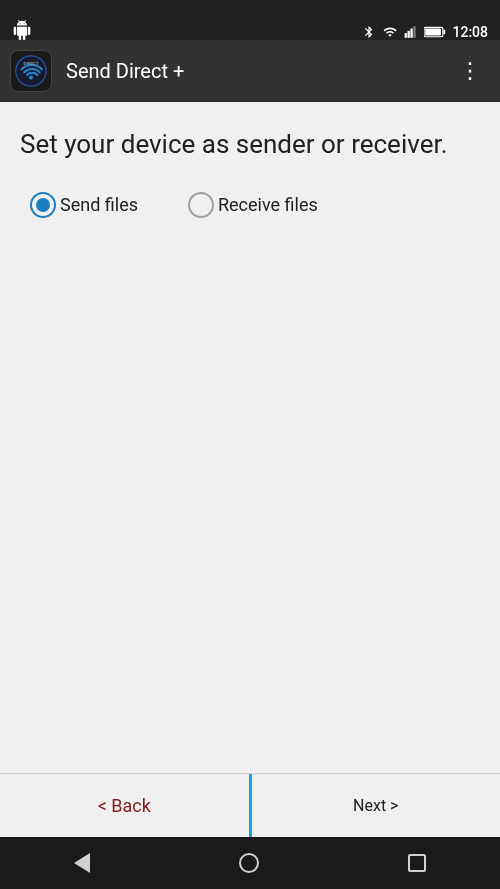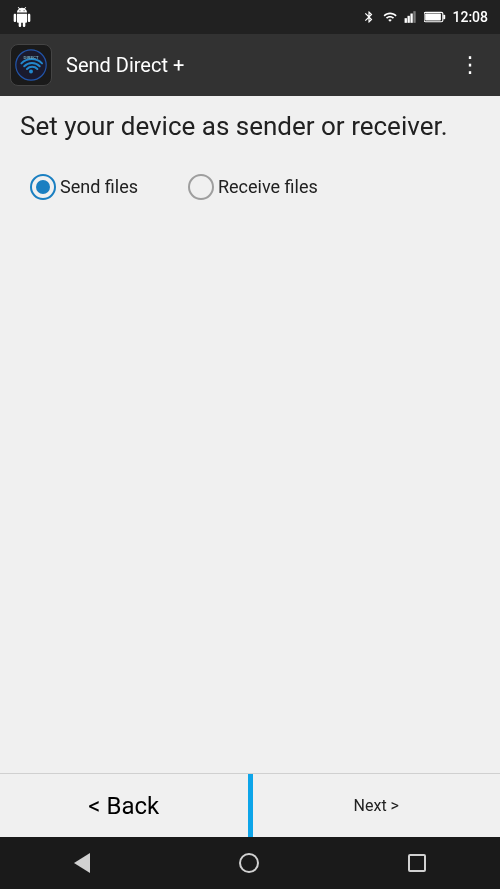--- a/index.html
+++ b/index.html
@@ -14,24 +14,24 @@
       font-family: 'Roboto', Arial, sans-serif;
       background: #f0f0f0;
       display: flex;
       flex-direction: column;
       overflow: hidden;
     }
 
     
     .status-bar {
       width: 100%;
-      height: 34px;
+      height: 40px;
       background: #212121;
       display: flex;
-      align-items: center;
+      align-items: flex-end;
       justify-content: space-between;
       padding: 0 12px;
       flex-shrink: 0;
     }
 
     .status-bar-left {
       display: flex;
       align-items: center;
     }
 
@@ -95,21 +95,21 @@
       cursor: pointer;
       padding: 4px 8px;
       letter-spacing: 1px;
       line-height: 1;
     }
 
     
     .main-content {
       flex: 1;
       background: #f0f0f0;
-      padding: 14px 20px 20px 20px;
+      padding: 26px 20px 20px 20px;
       display: flex;
       flex-direction: column;
     }
 
     .description-text {
       font-size: 26px;
       color: #212121;
       line-height: 1.3;
       font-weight: 400;
       margin-bottom: 30px;
@@ -171,24 +171,24 @@
       flex-shrink: 0;
     }
 
     .nav-back-btn {
       flex: 1;
       height: 100%;
       display: flex;
       align-items: center;
       justify-content: center;
       cursor: pointer;
-      font-size: 24px;
-      color: #000000;
-      font-weight: 400;
-      border-right: 5px solid #0ea5e9;
+      font-size: 18px;
+      color: #7f1d1d;
+      font-weight: 400;
+      border-right: 3px solid #0ea5e9;
     }
 
     .nav-next-btn {
       flex: 1;
       height: 100%;
       display: flex;
       align-items: center;
       justify-content: center;
       cursor: pointer;
       font-size: 16px;

